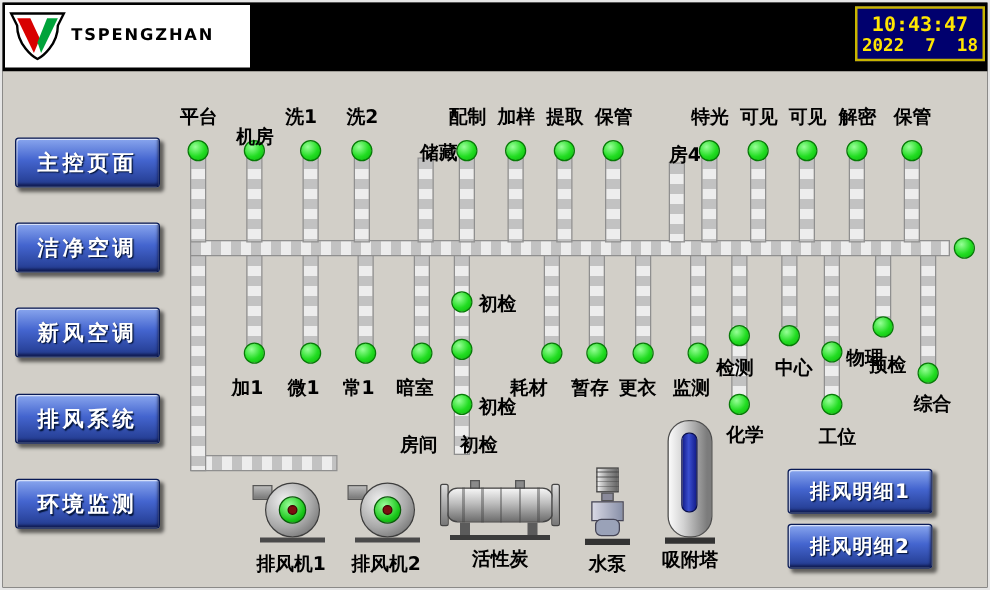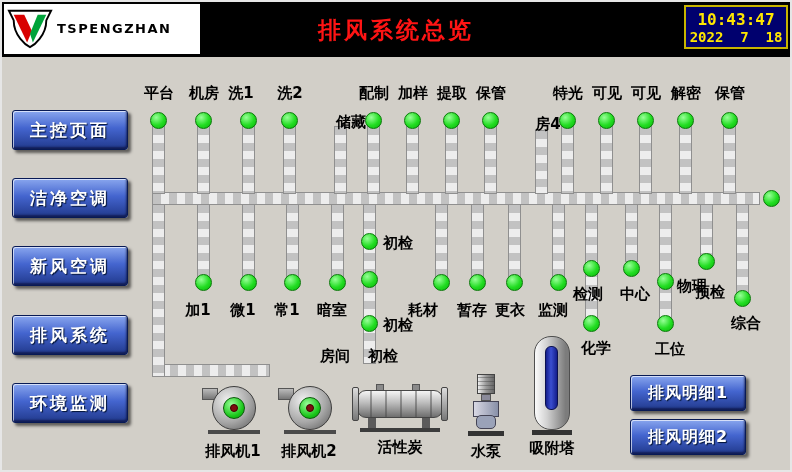--- a/index.html
+++ b/index.html
@@ -111,21 +111,20 @@
   .tower .slot{left:13px;top:10px;width:13px;height:64px;border-radius:6px;
     background:linear-gradient(90deg,#141e8c,#3a4ed0 45%,#141e8c);border:1px solid #0a1050;}
   .tower .foot{left:0;top:94px;width:40px;height:5px;background:#333;}
 </style>
 </head>
 <body>
 
 <div class="stage">
 
   <div class="topbar">
-    <div class="page-title">排风系统总览</div>
     <div class="logo-box">
       <svg class="logo-mark" viewBox="0 0 48 44">
         <path d="M2 3 h44 l-5 10 c0 16 -13 26 -17 28 c-4 -2 -17 -12 -17 -28 Z" fill="#fff" stroke="#000" stroke-width="2"></path>
         <path d="M7 7 L21 36 L26 24 L18 7 Z" fill="#d80000"></path>
         <path d="M41 7 L27 36 L24 27 L32 7 Z" fill="#00a33a"></path>
       </svg>
       <div class="logo-texts">
         <div class="logo-sub">TSPENGZHAN</div>
       </div>
     </div>
@@ -206,21 +205,21 @@
   <div class="lamp" style="left:581px;top:258px"></div>
   <div class="lamp" style="left:621px;top:258px"></div>
   <div class="lamp" style="left:655px;top:271px"></div>
   <div class="lamp" style="left:696px;top:251px"></div>
   <div class="lamp" style="left:732px;top:288px"></div>
   <div class="lamp" style="left:581px;top:313px"></div>
   <div class="lamp" style="left:655px;top:313px"></div>
   <div class="lamp" style="left:761px;top:188px"></div>
 
   <div class="rlabel" style="left:157px;top:82px">平台</div>
-  <div class="rlabel" style="left:202px;top:82px">机房</div>
+  <div class="rlabel" style="left:202px;top:98px">机房</div>
   <div class="rlabel" style="left:239px;top:82px">洗1</div>
   <div class="rlabel" style="left:288px;top:82px">洗2</div>
   <div class="rlabel" style="left:372px;top:82px">配制</div>
   <div class="rlabel" style="left:411px;top:82px">加样</div>
   <div class="rlabel" style="left:450px;top:82px">提取</div>
   <div class="rlabel" style="left:489px;top:82px">保管</div>
   <div class="rlabel" style="left:566px;top:82px">特光</div>
   <div class="rlabel" style="left:605px;top:82px">可见</div>
   <div class="rlabel" style="left:644px;top:82px">可见</div>
   <div class="rlabel" style="left:684px;top:82px">解密</div>

